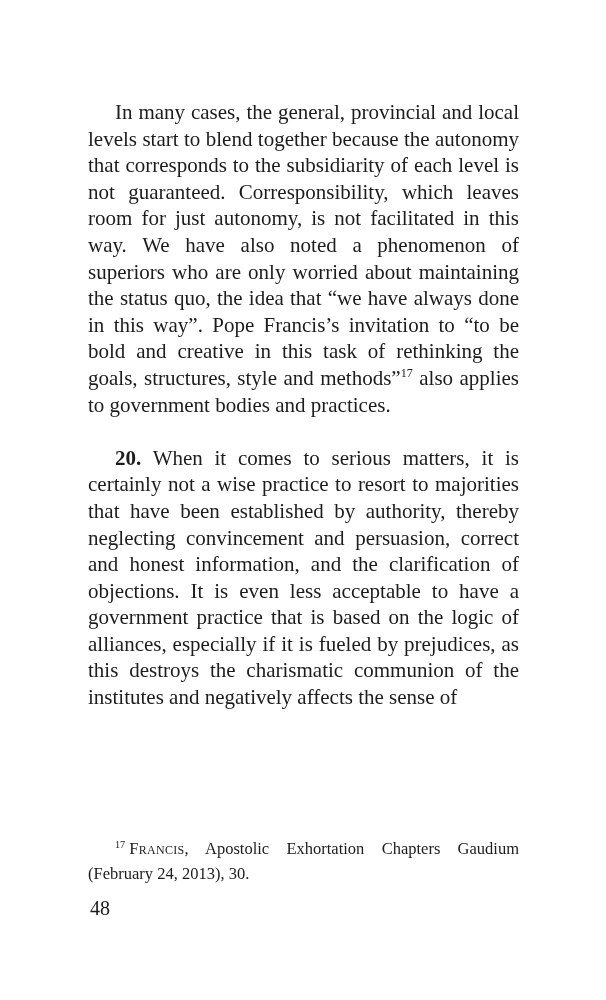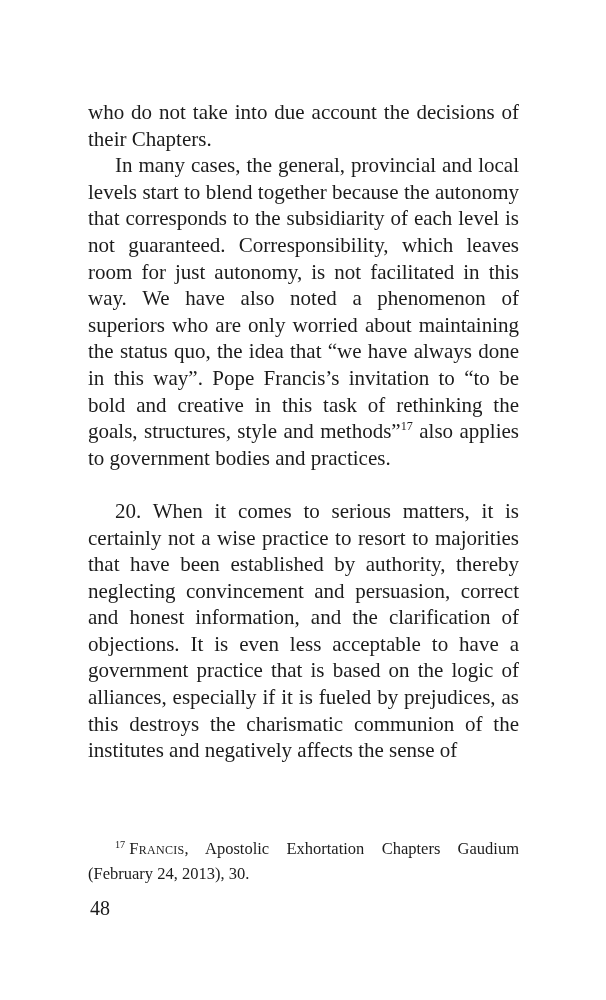--- a/index.html
+++ b/index.html
@@ -20,21 +20,21 @@
     width: 431px;
     font-size: 21px;
     line-height: 26.6px;
     text-align: justify;
     hyphens: auto;
     -webkit-hyphens: auto;
   }
   .para { text-indent: 27px; }
   .para.no-indent { text-indent: 0; }
   .para.section-start { margin-top: 26.6px; }
-  .section-number { font-weight: normal; }
+  .section-number { font-weight: bold; }
   .italic { }
   sup.fn-ref {
     font-size: 0.58em;
     vertical-align: super;
     line-height: 0;
   }
   .footnote {
     position: absolute;
     left: 88px;
     top: 836px;
@@ -64,21 +64,20 @@
     line-height: 26px;
   }
 </style>
 </head>
 <body>
 
 <div class="page">
 
   <div class="text-block">
 
-    <p class="para no-indent"><span>who do not take into due account the decisions of their Chapters.</span></p>
 
     <p class="para"><span>In many cases, the general, provincial and local levels start to blend together because the autonomy that corresponds to the subsidiarity of each level is not guaranteed. Corresponsibility, which leaves room for just autonomy, is not facilitated in this way. We have also noted a phenomenon of superiors who are only worried about maintaining the </span><span class="italic">status quo</span><span>, the idea that “we have always done in this way”. Pope Francis’s invitation to “to be bold and creative in this task of rethinking the goals, structures, style and methods”</span><sup class="fn-ref">17</sup><span> also applies to government bodies and practices.</span></p>
 
     <p class="para section-start"><span class="section-number">20.</span><span>  When it comes to serious matters, it is certainly not a wise practice to resort to majorities that have been established by authority, thereby neglecting convincement and persuasion, correct and honest information, and the clarification of objections. It is even less acceptable to have a government practice that is based on the logic of alliances, especially if it is fueled by prejudices, as this destroys the charismatic communion of the institutes and negatively affects the sense of</span></p>
 
   </div>
 
   <div class="footnote"><sup class="fn-marker">17</sup><span class="smallcaps">Francis</span><span>, Apostolic Exhortation </span><span class="italic">Chapters Gaudium</span><span> (February 24, 2013), 30.</span></div>
 
   <div class="page-number">48</div>

